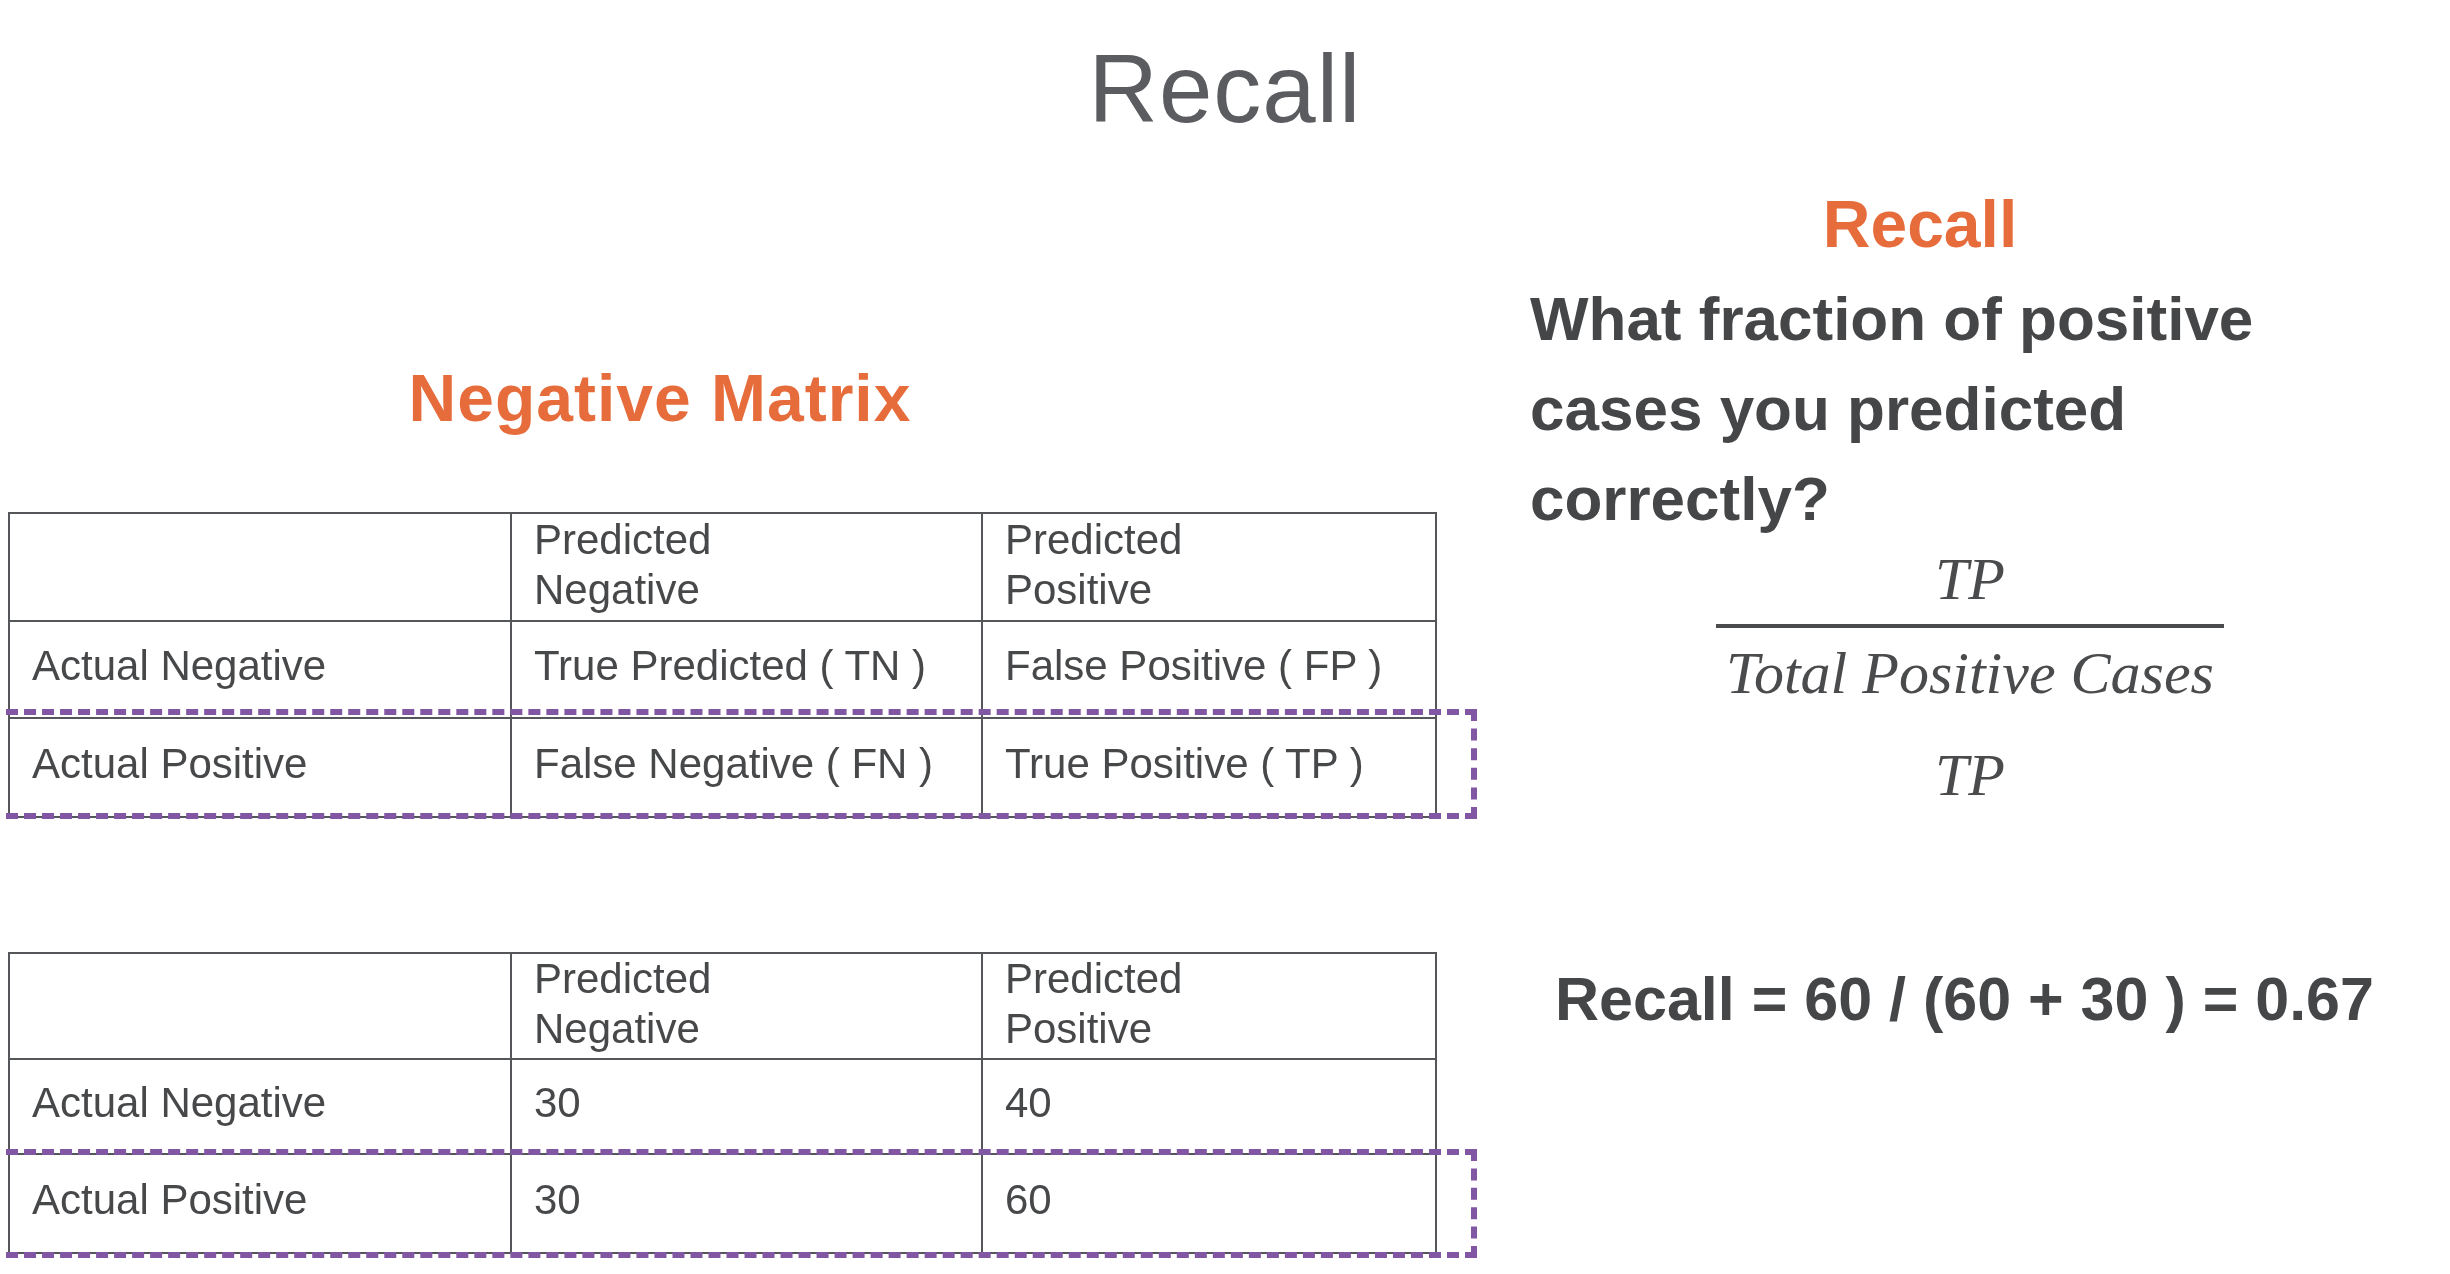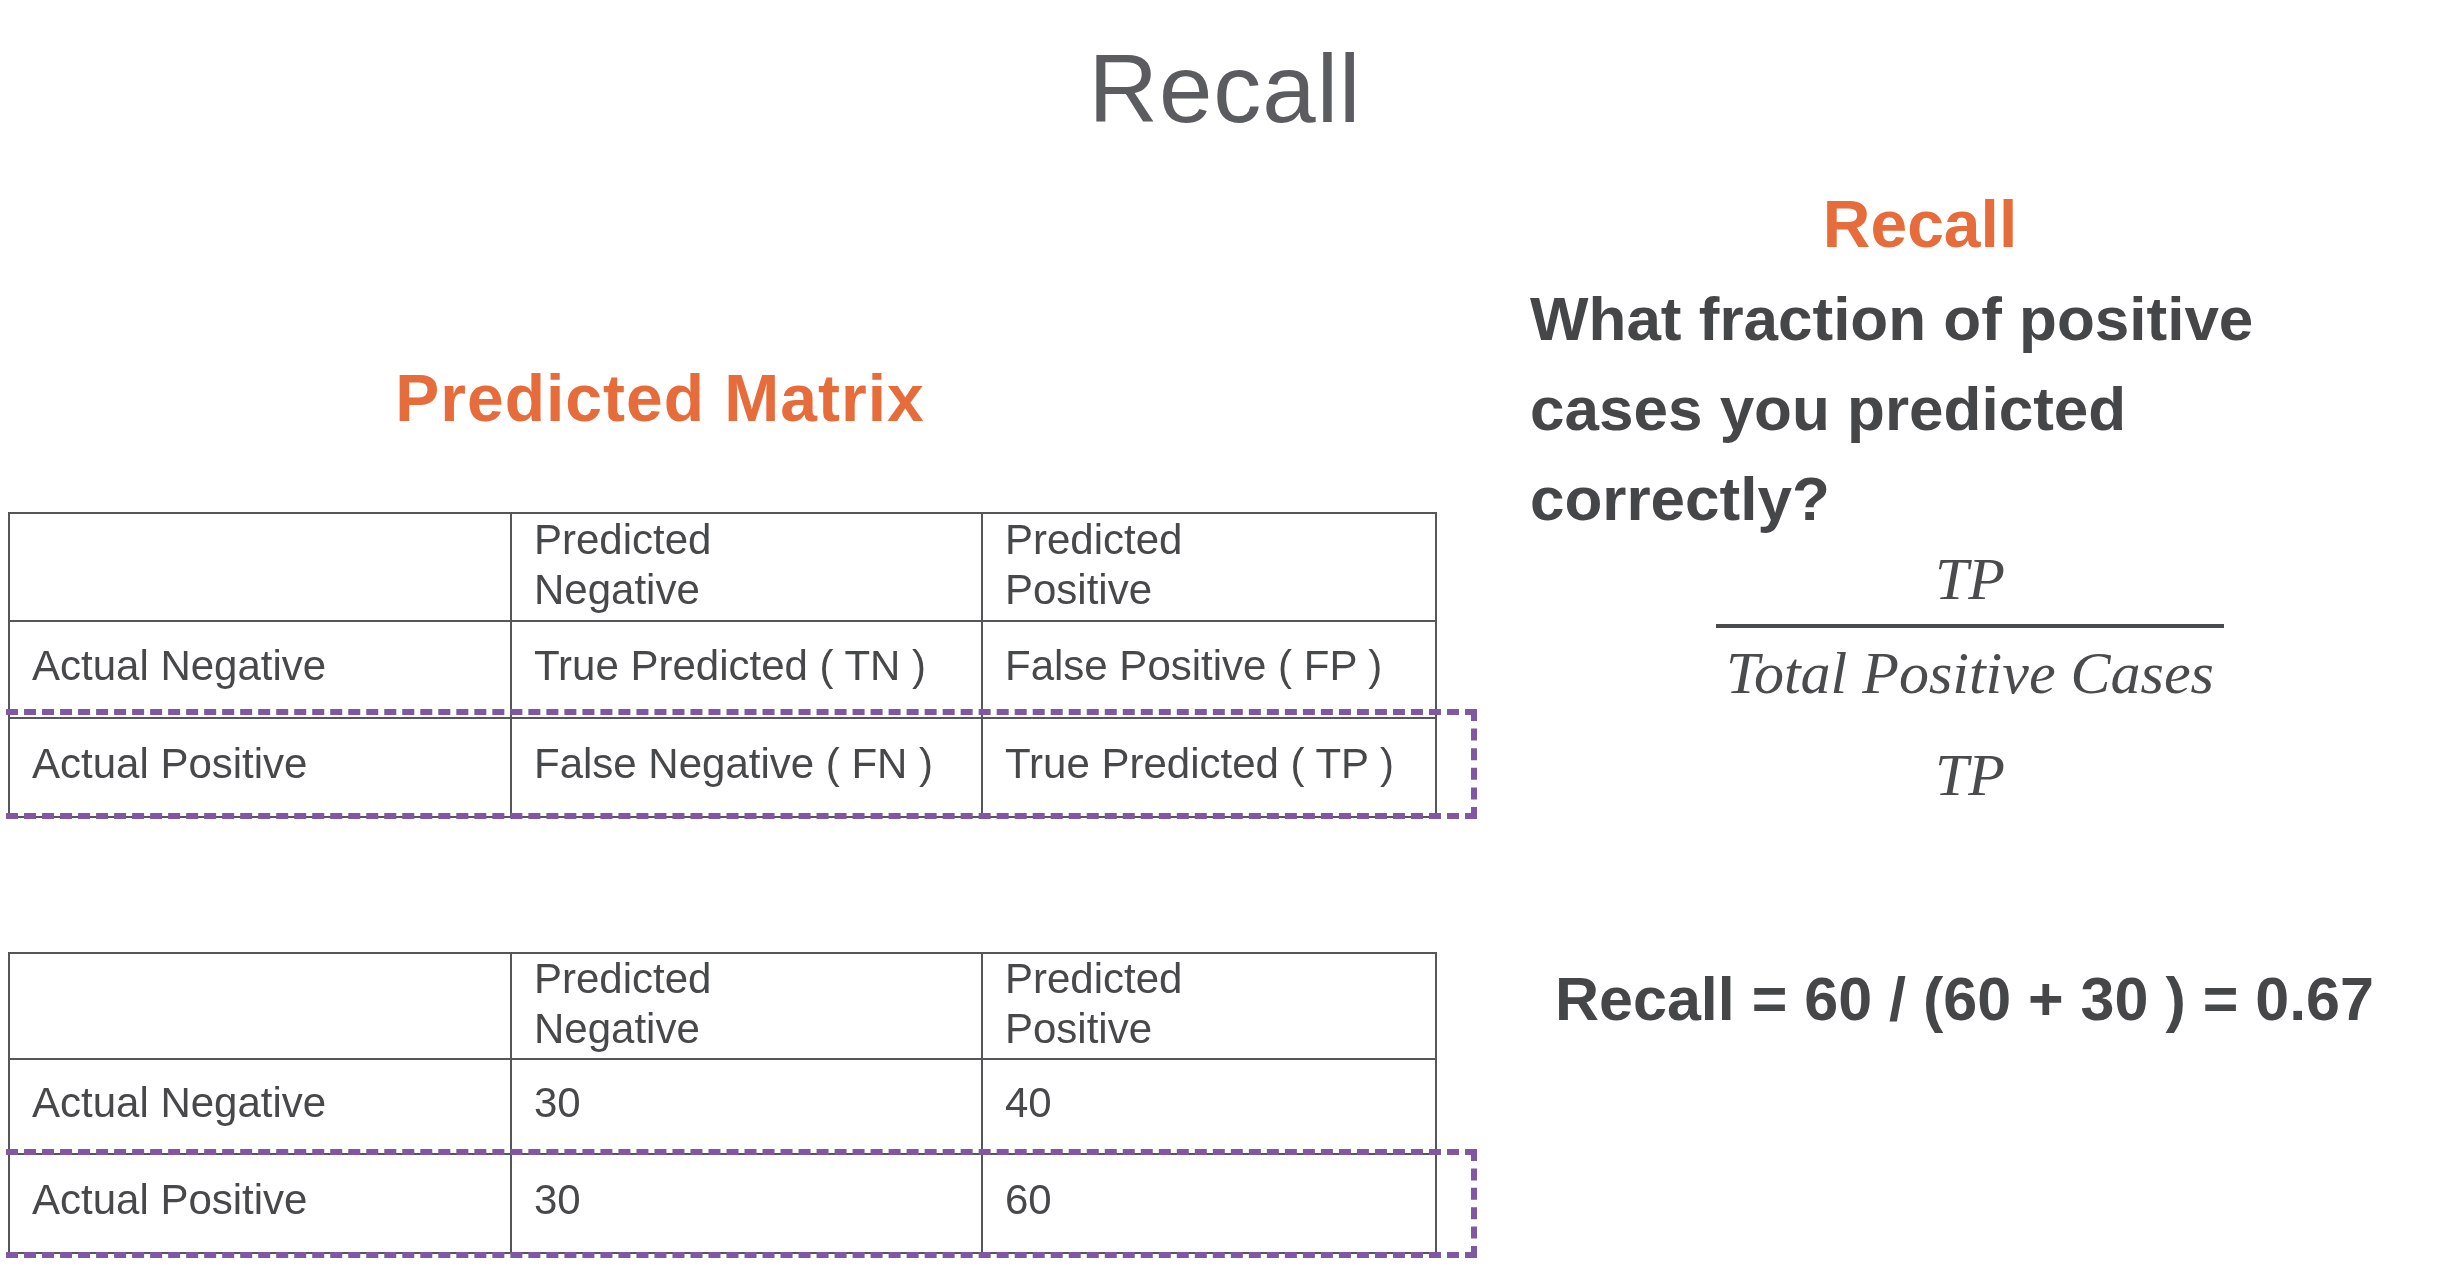--- a/index.html
+++ b/index.html
@@ -118,21 +118,21 @@
     font-size: 61px;
     font-weight: 700;
     color: #454648;
   }
 </style>
 </head>
 <body>
 
 <div class="slide-title">Recall</div>
 
-<div class="cm-heading">Predicted Matrix</div>
+<div class="cm-heading">Negative Matrix</div>
 
 <table class="matrix" id="table-labels">
   <colgroup>
       <col style="width:502px">
       <col style="width:471px">
       <col style="width:454px">
     </colgroup>
   <tbody>
       <tr class="hdr">
     <td></td>
@@ -142,21 +142,21 @@
 Positive</td>
   </tr>
   <tr class="r1">
     <td>Actual Negative</td>
     <td>True Predicted ( TN )</td>
     <td>False Positive ( FP )</td>
   </tr>
   <tr class="r2">
     <td>Actual Positive</td>
     <td>False Negative ( FN )</td>
-    <td>True Predicted ( TP )</td>
+    <td>True Positive ( TP )</td>
   </tr>
 </tbody>
   </table>
 
 <div class="highlight-box" id="highlight-box-1"></div>
 
 <table class="matrix" id="table-values">
   <colgroup>
       <col style="width:502px">
       <col style="width:471px">

